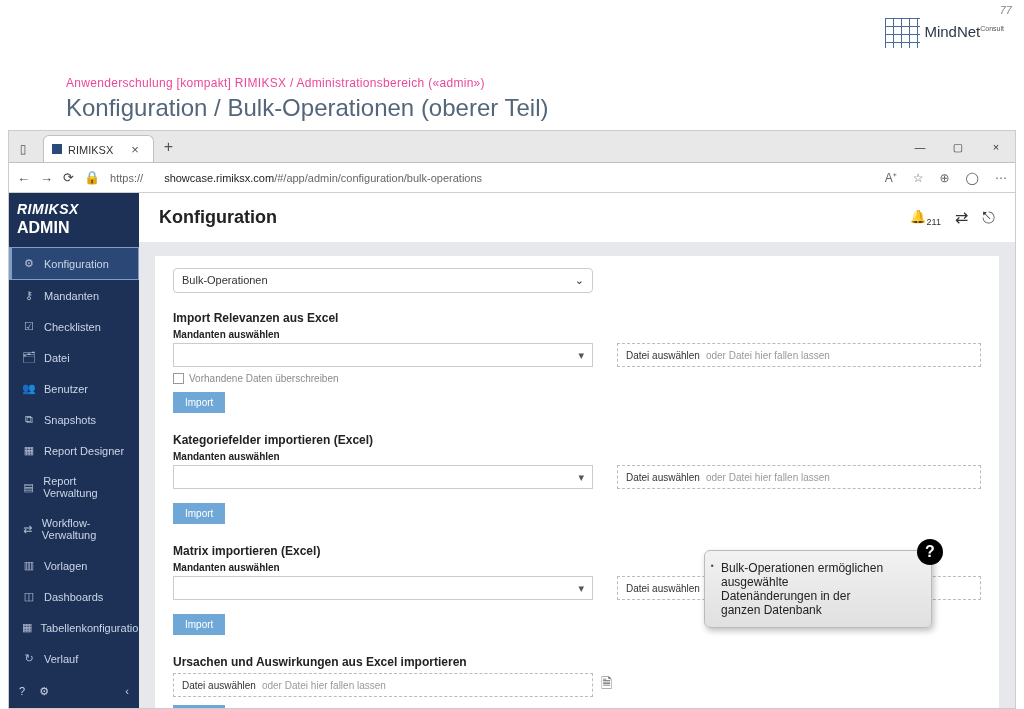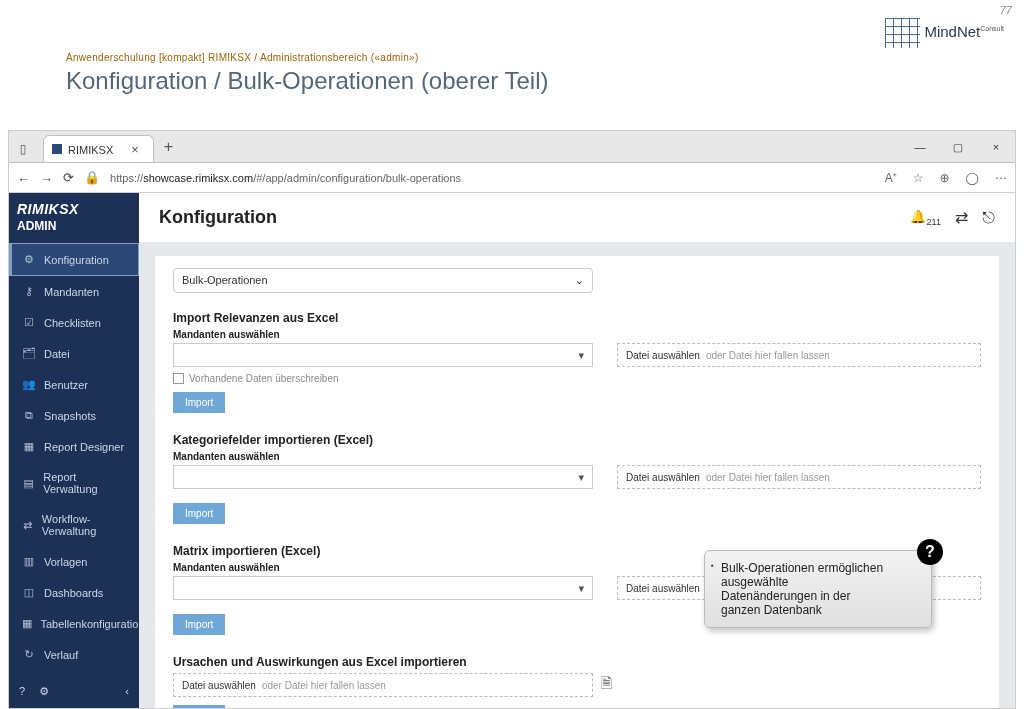--- a/index.html
+++ b/index.html
@@ -1,19 +1,19 @@
 <!DOCTYPE html>
 <html><head>
 <meta charset="utf-8">
 <style>
 * { margin:0; padding:0; box-sizing:border-box; font-family:Segoe UI,Arial,sans-serif; }
 body { background:#fff; width:1024px; height:709px; position:relative; overflow:hidden; }
 
 .slide-header { position:absolute; top:52px; left:66px; }
-.slide-kicker { color:#a16207; font-size:10px; letter-spacing:0.3px; }
+.slide-kicker { color:#ec4899; font-size:12px; letter-spacing:0.3px;margin-top:24px; }
 .slide-title { color:#546679; font-size:24px; margin-top:4px; font-weight:400; }
 .page-num { position:absolute; top:4px; right:12px; font-size:11px; color:#888;font-style:italic; }
 
 .logo { position:absolute; top:18px; right:20px; }
 .logo .grid { width:35px; height:30px; display:inline-block; background:
   linear-gradient(#4a6a9a 1px,transparent 1px) 0 0/8px 8px,
   linear-gradient(90deg,#4a6a9a 1px,transparent 1px) 0 0/8px 8px; vertical-align:middle; }
 .logo .txt { font-size:15px; color:#2b3a4a; font-weight:500; }
 .logo .sub { font-size:7px; color:#555; vertical-align:super; }
 
@@ -22,29 +22,29 @@
 .tabstrip { height:32px; background:#e8e8e8; display:flex; align-items:flex-end; border-bottom:1px solid #c0c0c0; }
 .tab { background:#fff; border-radius:6px 6px 0 0; padding:6px 14px 5px 24px; font-size:11px; color:#333; position:relative; margin-left:6px; border:1px solid #c0c0c0; border-bottom:none; display:flex; align-items:center; gap:18px; }
 .tab .fav { position:absolute; left:8px; top:8px; width:10px; height:10px; background:#2a4a7a; }
 .tab-close { color:#555; font-size:13px; }
 .newtab { padding:6px 10px; color:#555; font-size:16px; }
 .win-controls { margin-left:auto; display:flex; }
 .win-controls span { width:38px; text-align:center; font-size:11px; color:#333; padding:8px 0; }
 .urlbar { height:30px; background:#fff; border-bottom:1px solid #d0d0d0; display:flex; align-items:center; padding:0 8px; gap:10px; }
 .urlbar .nav-btn { color:#444; font-size:13px; }
 .url { flex:1; font-size:11px; color:#666; }
-.url .dom { color:#222; }
+.url .dom { color:#222;margin-left:21px; }
 .urlbar .right-ico { color:#666; font-size:12px; margin-left:6px; }
 
 
 .app { position:absolute; top:62px; left:0; right:0; bottom:0; display:flex; }
 .sidebar { width:130px; background:#1d3157; color:#cbd6e6; display:flex; flex-direction:column; font-size:11px; }
 .sb-logo { padding:8px 8px 2px; }
 .sb-logo .r { color:#fff; font-weight:bold; font-size:14px; font-style:italic; letter-spacing:0.5px; }
-.sb-admin { padding:0 8px 10px; color:#fff; font-size:12px; font-weight:bold; }
+.sb-admin { padding:0 8px 10px; color:#fff; font-size:16px; font-weight:bold; }
 .sb-item { padding:9px 10px; display:flex; align-items:center; gap:8px; cursor:pointer; border-left:3px solid transparent; }
 .sb-item.active { background:#2a4775; border:1px solid #7fa0c5; border-left:3px solid #7fa0c5; }
 .sb-ico { width:14px; display:inline-block; text-align:center; opacity:0.85; }
 .sb-bottom { margin-top:auto; padding:10px; display:flex; gap:14px; }
 
 .main { flex:1; background:#e6e8eb; display:flex; flex-direction:column; }
 .main-head { background:#fff; padding:14px 20px; display:flex; align-items:center; }
 .main-head h1 { font-size:18px; font-weight:600; color:#222; }
 .head-actions { margin-left:auto; display:flex; gap:14px; align-items:center; color:#333; }
 .bell { font-size:13px; }

